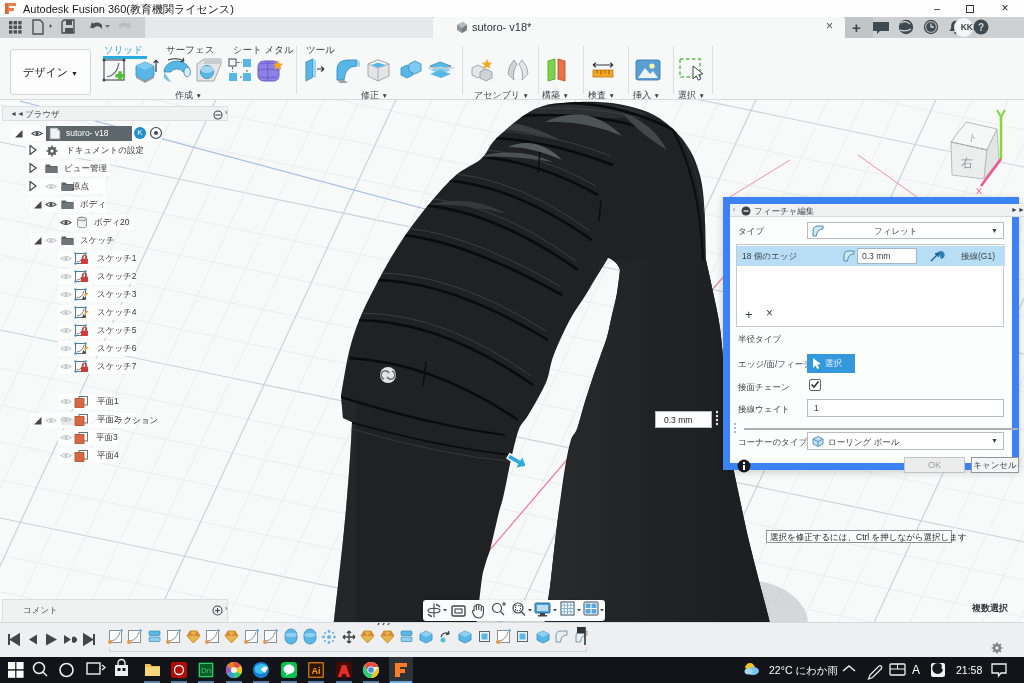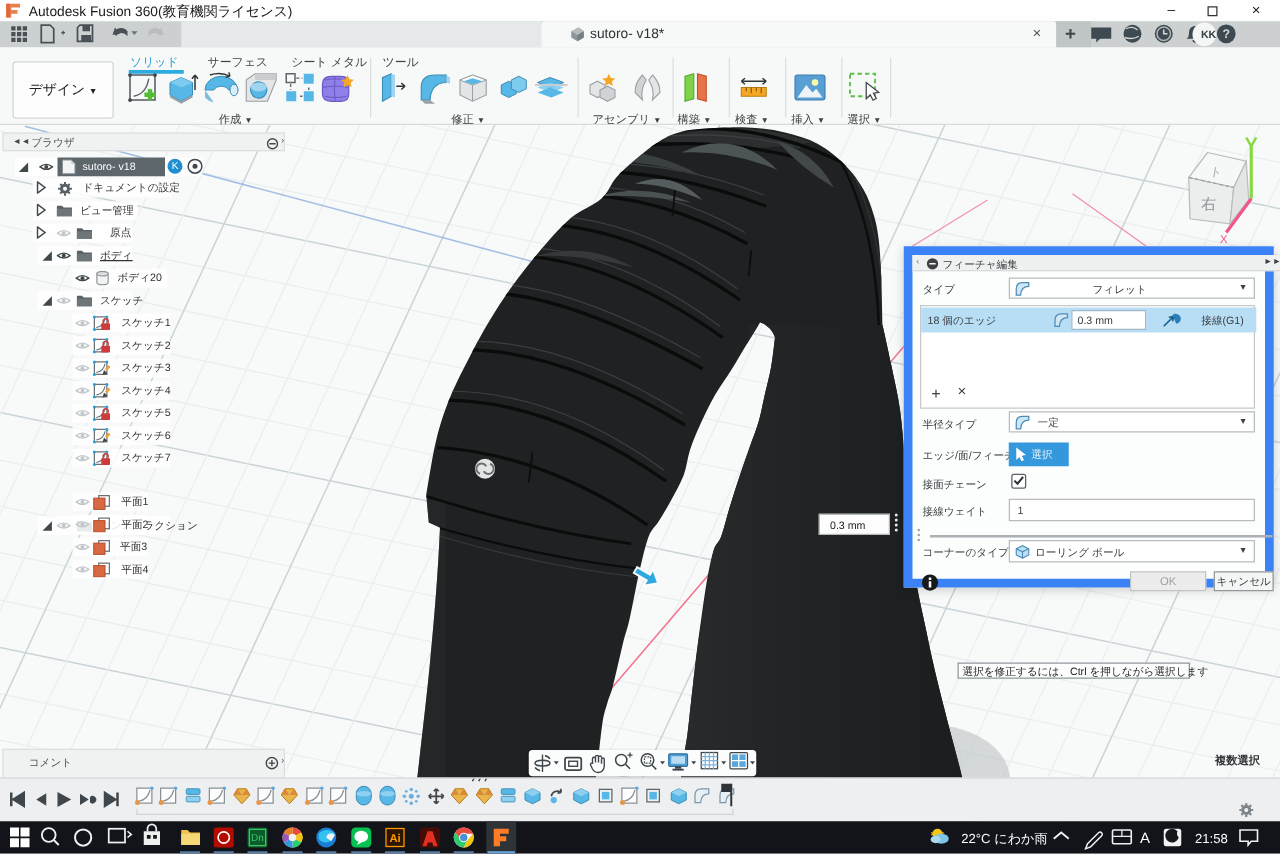--- a/index.html
+++ b/index.html
@@ -437,35 +437,35 @@
         <path d="M1,0.5 L7,5 L1,9.5 Z" fill="none" stroke="#40484c" stroke-width="1.2"></path>
       </svg>
       <svg width="12" height="9" style="position:absolute;left:19px;top:3px">
         <path d="M1,4.5 Q6,0.5 11,4.5 Q6,8.5 1,4.5 Z" fill="none" stroke="#c2c7c9" stroke-width="1.1"></path>
         <circle cx="6" cy="4.5" r="1.6" fill="#c2c7c9"></circle>
       </svg>
       <svg width="13" height="11" style="position:absolute;left:35px;top:2px">
         <path d="M0.5,1.5 h4 l1.5,1.5 h6.5 v7 h-12 Z" fill="#596165"></path>
         <path d="M0.5,4 h12 v6 h-12 Z" fill="#6e767a"></path>
       </svg>
-      <span style="position:absolute;left:62px;top:2px;text-align:right;">原点</span>
+      <span style="position:absolute;left:46px;top:2px;text-align:right;">原点</span>
     </div>
   <div class="brow" style="left:30px;top:197px;width:76px;background:rgba(255,255,255,0.85);">
       <svg width="10" height="10" style="position:absolute;left:3px;top:3px">
         <path d="M8.5,1 L8.5,8.5 L1,8.5 Z" fill="#40484c"></path>
       </svg>
       <svg width="12" height="9" style="position:absolute;left:15px;top:3px">
         <path d="M1,4.5 Q6,0.5 11,4.5 Q6,8.5 1,4.5 Z" fill="none" stroke="#40484c" stroke-width="1.1"></path>
         <circle cx="6" cy="4.5" r="1.6" fill="#40484c"></circle>
       </svg>
       <svg width="13" height="11" style="position:absolute;left:31px;top:2px">
         <path d="M0.5,1.5 h4 l1.5,1.5 h6.5 v7 h-12 Z" fill="#596165"></path>
         <path d="M0.5,4 h12 v6 h-12 Z" fill="#6e767a"></path>
       </svg>
-      <span style="position:absolute;left:50px;top:2px;text-decoration:underline;">ボディ</span>
+      <span style="position:absolute;left:50px;top:2px;">ボディ</span>
     </div>
   <div class="brow" style="left:58px;top:215px;width:76px;background:rgba(255,255,255,0.85);">
       <svg width="12" height="9" style="position:absolute;left:2px;top:3px">
         <path d="M1,4.5 Q6,0.5 11,4.5 Q6,8.5 1,4.5 Z" fill="none" stroke="#40484c" stroke-width="1.1"></path>
         <circle cx="6" cy="4.5" r="1.6" fill="#40484c"></circle>
       </svg>
       <svg width="12" height="13" style="position:absolute;left:18px;top:1px">
         <path d="M1.5,3 a4.5,1.8 0 0 1 9,0 v7 a4.5,1.8 0 0 1 -9,0 Z" fill="#f2f3f3" stroke="#8a9195" stroke-width="0.9"></path>
         <ellipse cx="6" cy="3" rx="4.5" ry="1.8" fill="#dcdfe0" stroke="#8a9195" stroke-width="0.9"></ellipse>
       </svg>
@@ -685,27 +685,20 @@
           <svg width="16" height="14" style="position:absolute;left:192px;top:3px">
             <path d="M2,12 L10,4 M10,4 l-1,4 M10,4 l-4,1" stroke="#1a5f8a" stroke-width="1.3" fill="none"></path>
             <path d="M9,3 a4,4 0 1 1 3,7 Z" fill="#2a7fb8"></path>
           </svg>
           <span style="position:absolute;left:209px;top:5px;margin-left:15px;">接線(G1)</span>
         </div>
         <span style="position:absolute;left:8px;top:62px;font-size:13px;color:#3a4246;">+</span>
         <span style="position:absolute;left:29px;top:61px;font-size:12px;color:#3a4246;">×</span>
       </div>
       <span class="dlabel" style="top:130px;">半径タイプ</span>
-      <div class="dbox" style="left:77px;top:125px;width:197px;height:17px;">
-        <svg width="13" height="12" style="position:absolute;left:4px;top:2px">
-          <path d="M1,11 L1,6 Q1,1 6,1 L11,1 L11,4 Q5,4 4.5,11 Z" fill="#cfe6f4" stroke="#4c8cb8" stroke-width="1"></path>
-        </svg>
-        <span style="position:absolute;left:22px;top:3px;">一定</span>
-        <span style="position:absolute;left:183px;top:4px;font-size:7px;color:#3a4246;">▼</span>
-      </div>
       <span class="dlabel" style="top:155px;">エッジ/面/フィーチャ</span>
       <div style="position:absolute;left:77px;top:150px;width:48px;height:19px;background:#3398dc;">
         <svg width="11" height="12" style="position:absolute;left:4px;top:3px">
           <path d="M2,1 l0,10 2.5,-2.5 1.7,3.4 2,-1 -1.7,-3.4 3.3,-0.5 Z" fill="#fff"></path>
         </svg>
         <span style="position:absolute;left:18px;top:4px;color:#eaf4fb;">選択</span>
       </div>
       <span class="dlabel" style="top:178px;">接面チェーン</span>
       <div style="position:absolute;left:79px;top:175px;width:12px;height:12px;background:#fff;border:1.5px solid #5a6266;border-radius:2px;">
         <svg width="10" height="9" style="position:absolute;left:0px;top:0px">

